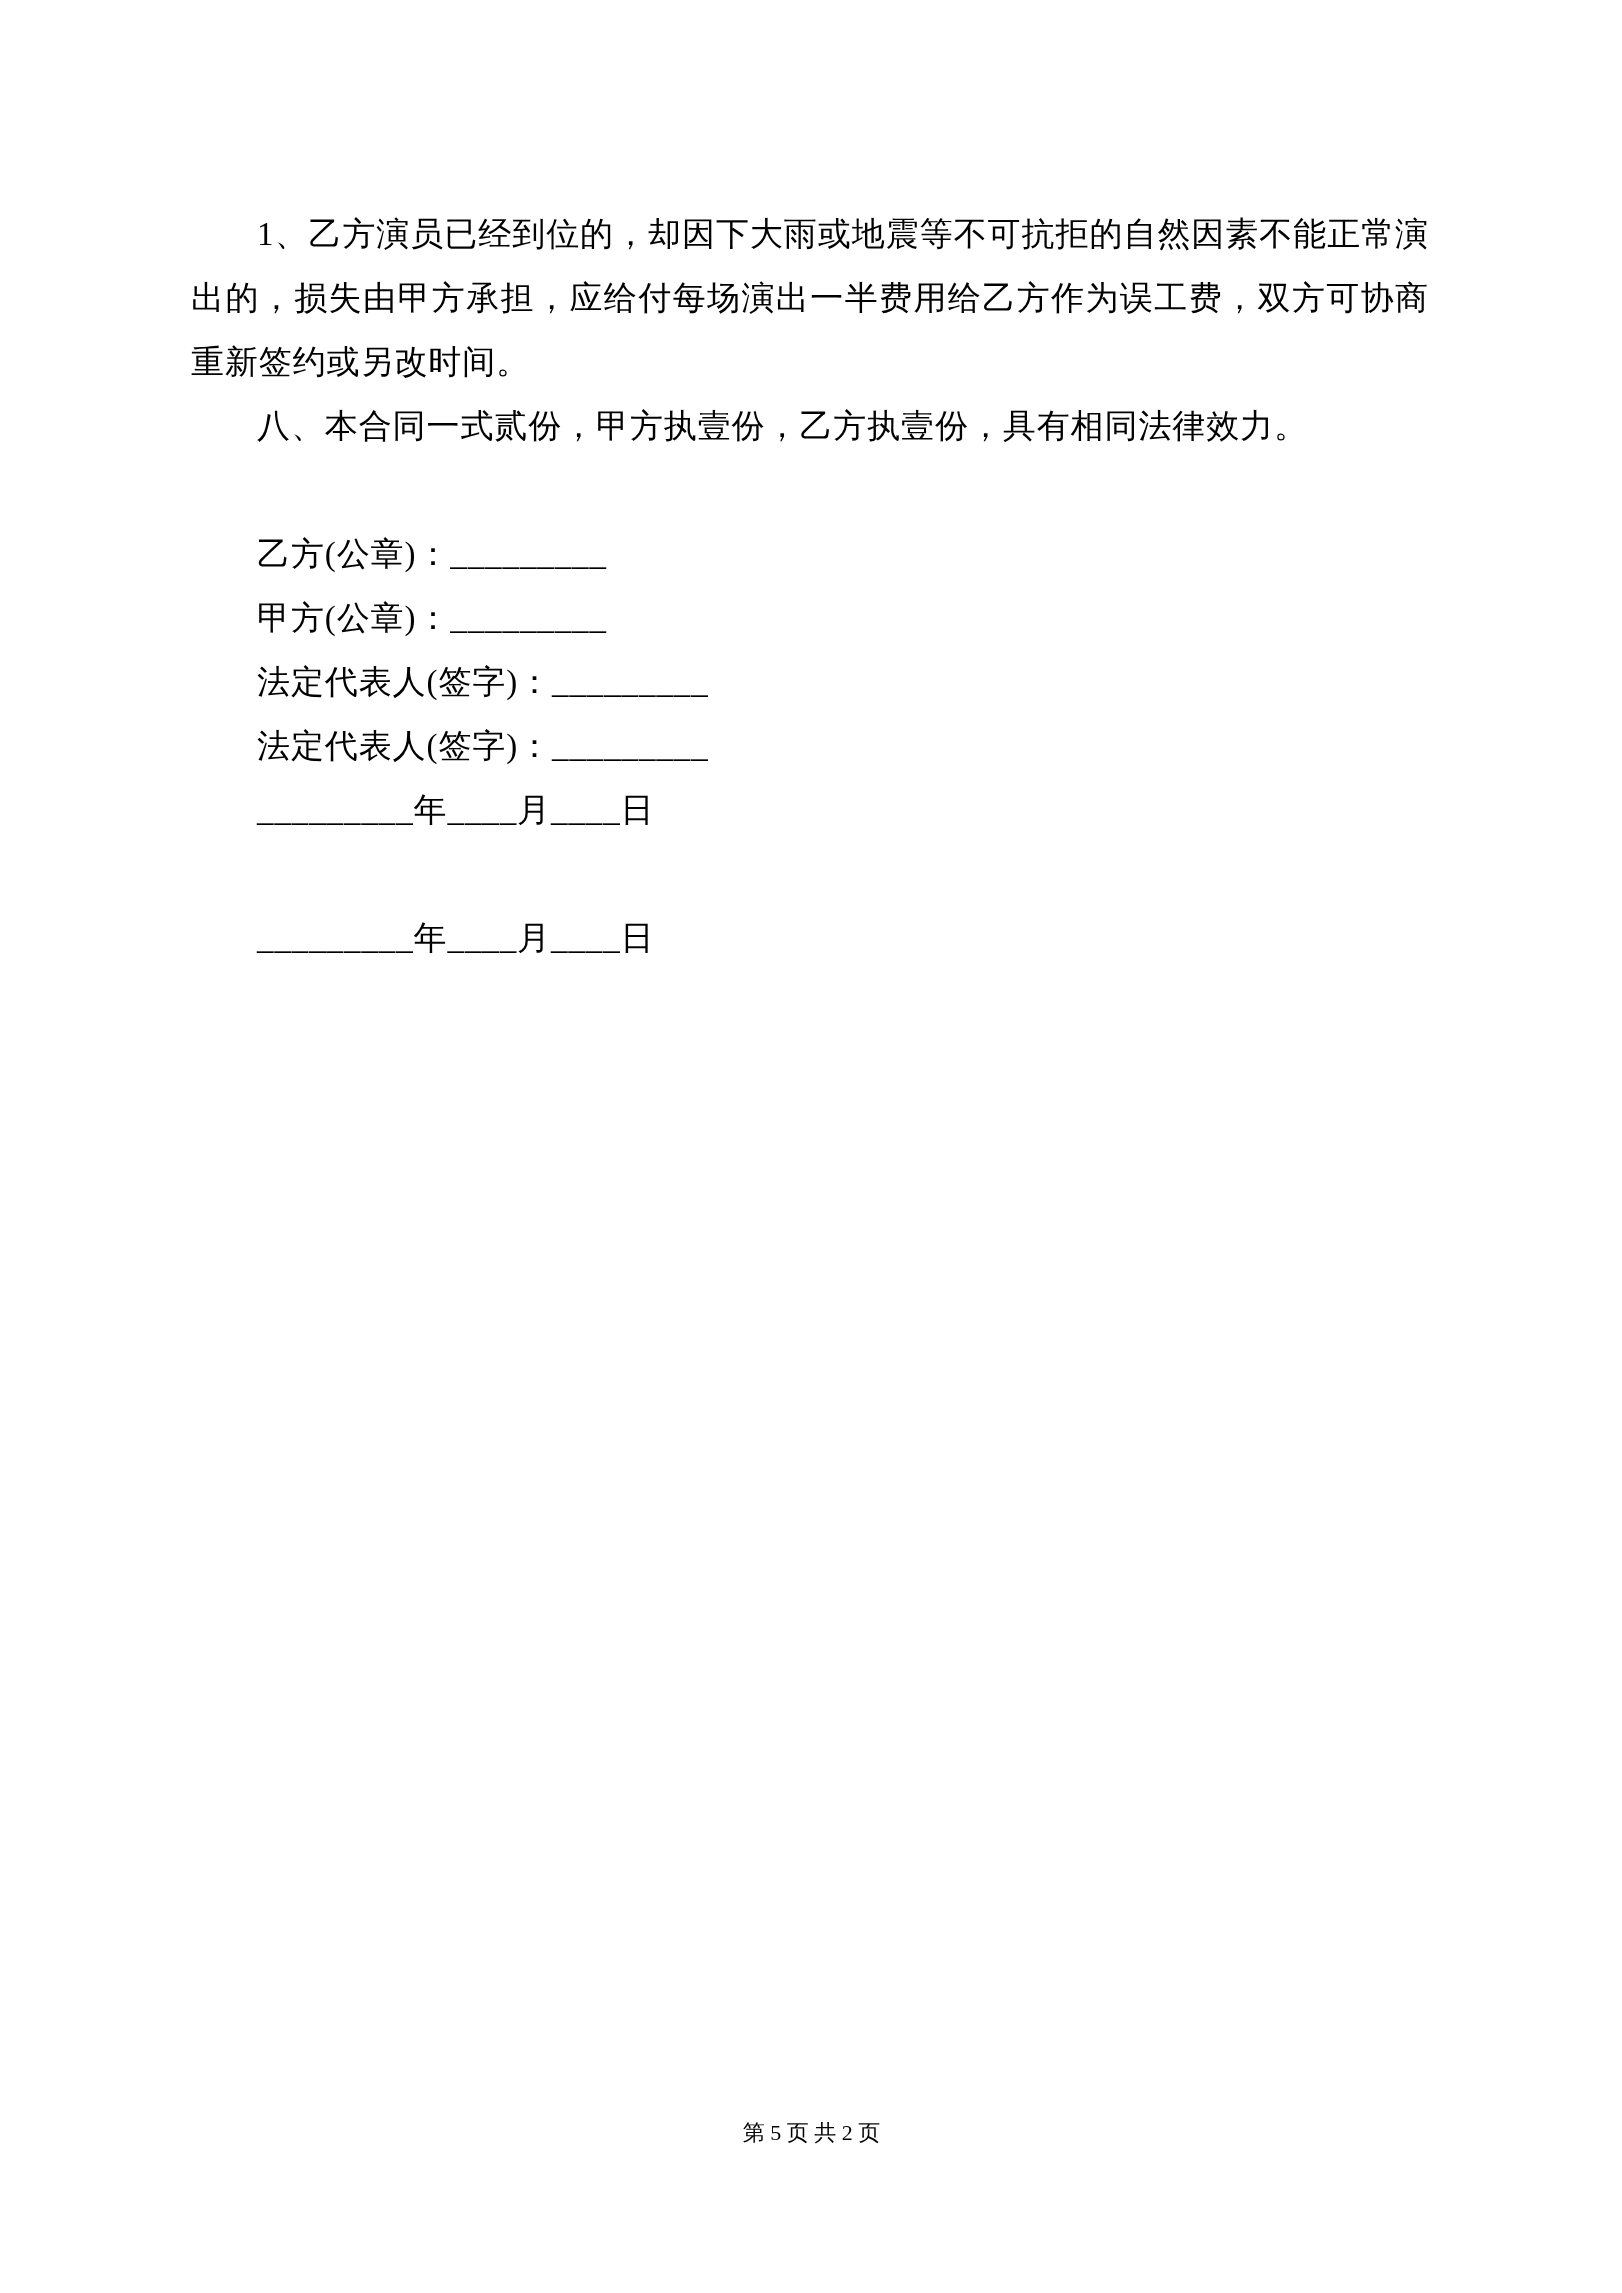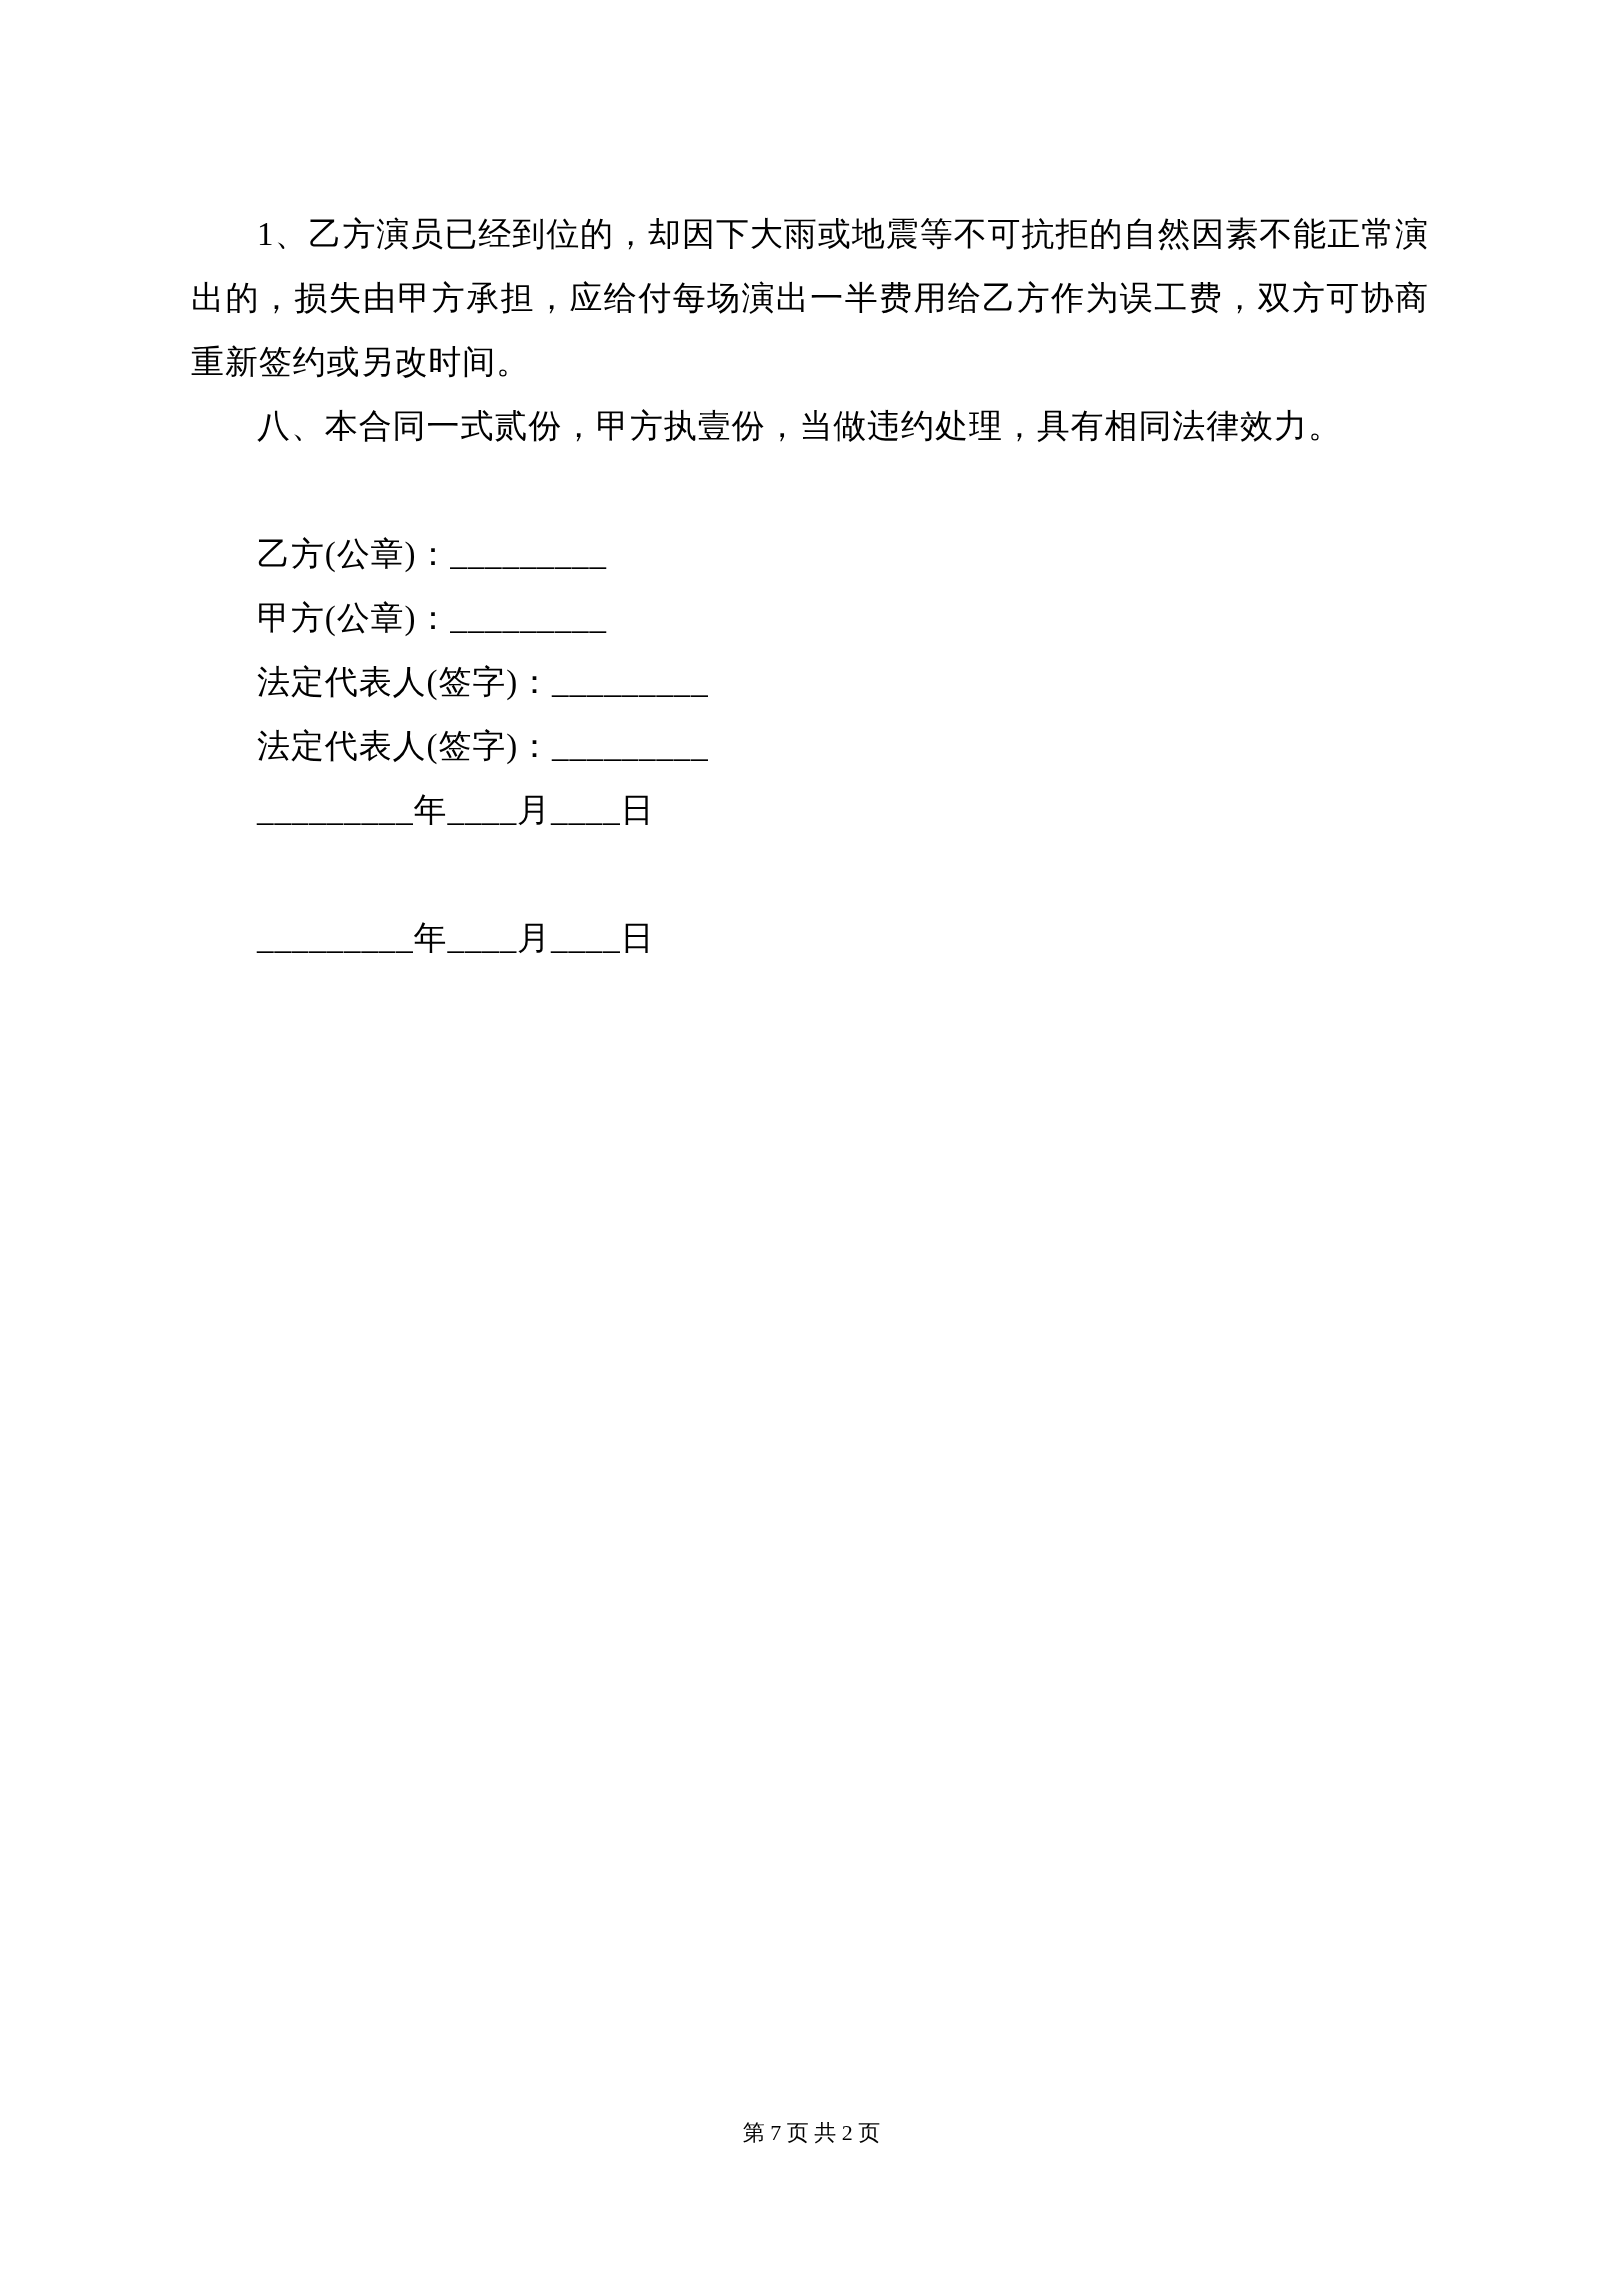--- a/index.html
+++ b/index.html
@@ -55,28 +55,28 @@
 </style>
 </head>
 <body>
 
 <div class="page">
   <div class="content">
 
     <p class="body-para">1、乙方演员已经到位的，却因下大雨或地震等不可抗拒的自然因素不能正常演出的，损失由甲方承担，应给付每场演出一半费用给乙方作为误工费，双方可协商重新签约或另改时间。</p>
 
 
-    <p class="body-para">八、本合同一式贰份，甲方执壹份，当做违约处理，具有相同法律效力。</p>
+    <p class="body-para">八、本合同一式贰份，甲方执壹份，乙方执壹份，具有相同法律效力。</p>
 
     <div class="signature-block">
       <div class="sig-line">乙方(公章)：_________</div>
       <div class="sig-line">甲方(公章)：_________</div>
       <div class="sig-line">法定代表人(签字)：_________</div>
       <div class="sig-line">法定代表人(签字)：_________</div>
       <div class="sig-line">_________年____月____日</div>
       <div class="sig-line gap-above">_________年____月____日</div>
     </div>
 
   </div>
 
-  <div class="footer">第 7 页 共 2 页</div>
+  <div class="footer">第 5 页 共 2 页</div>
 </div>
 
 
 </body></html>

